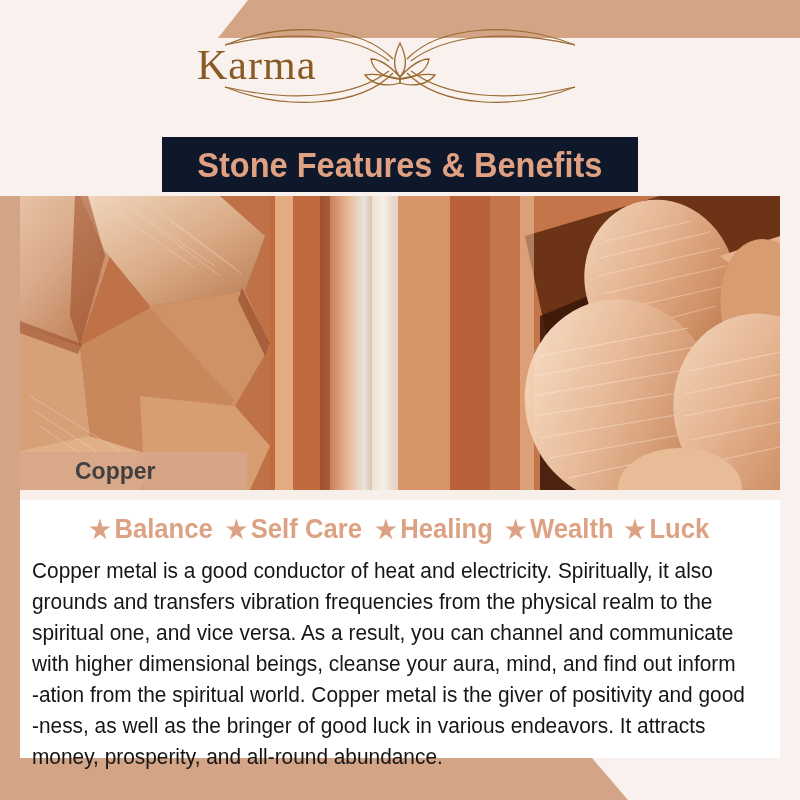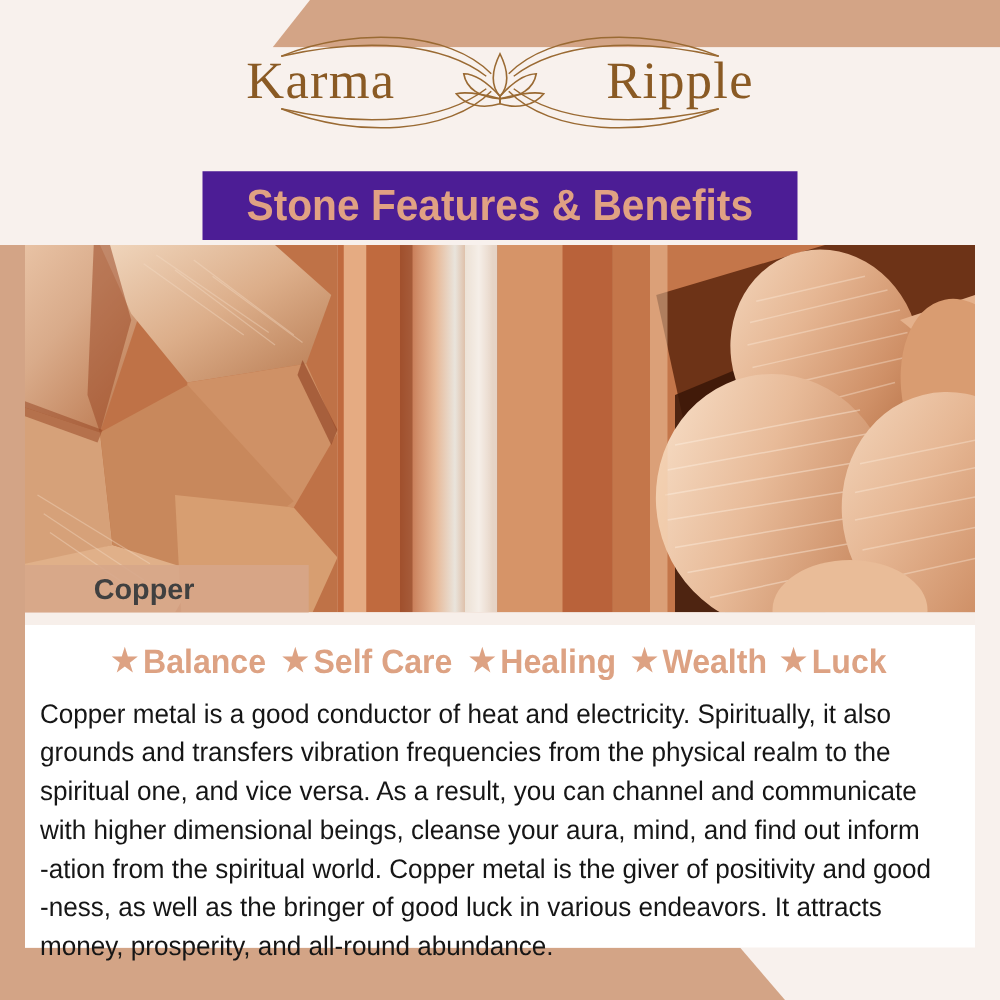--- a/index.html
+++ b/index.html
@@ -38,21 +38,21 @@
     display:flex;align-items:center;justify-content:space-between;
     font-family:"Liberation Serif",serif;
     color:#8a5a24;font-size:42px;letter-spacing:1px;
     box-sizing:border-box;padding:0 32px;
   }
   .logo-text span{display:block;}
 
   
   .title-band{
     position:absolute;left:162px;top:137px;width:476px;height:55px;
-    background:#4c1d95;
+    background:#0f172a;
     display:flex;align-items:center;justify-content:center;
     z-index:5;
     text-align:right;
   }
   .title-band h1{
     margin:0;
     font-family:"Liberation Sans Narrow","Liberation Sans",sans-serif;
     font-weight:bold;font-size:35px;color:#e0a183;
     letter-spacing:0px;white-space:nowrap;
     transform:scaleX(0.93);
@@ -134,21 +134,20 @@
         <g fill="none" stroke="#9a6a33" stroke-width="1.3">
           <path d="M235 28 C 228 42, 228 54, 235 62 C 242 54, 242 42, 235 28 Z"></path>
           <path d="M235 62 C 224 50, 214 44, 206 44 C 208 56, 219 63, 235 64 Z"></path>
           <path d="M235 62 C 246 50, 256 44, 264 44 C 262 56, 251 63, 235 64 Z"></path>
           <path d="M235 64 C 220 60, 208 58, 200 60 C 208 70, 222 72, 235 68 Z"></path>
           <path d="M235 64 C 250 60, 262 58, 270 60 C 262 70, 248 72, 235 68 Z"></path>
         </g>
       </svg>
       <div class="logo-text">
         <span>Karma</span>
-        <span>Ripple</span>
       </div>
     </div>
   </div>
 
   <div class="title-band">
     <h1>Stone Features &amp; Benefits</h1>
   </div>
 
   <div class="photo">
     <svg viewBox="0 0 760 294" preserveAspectRatio="none">

